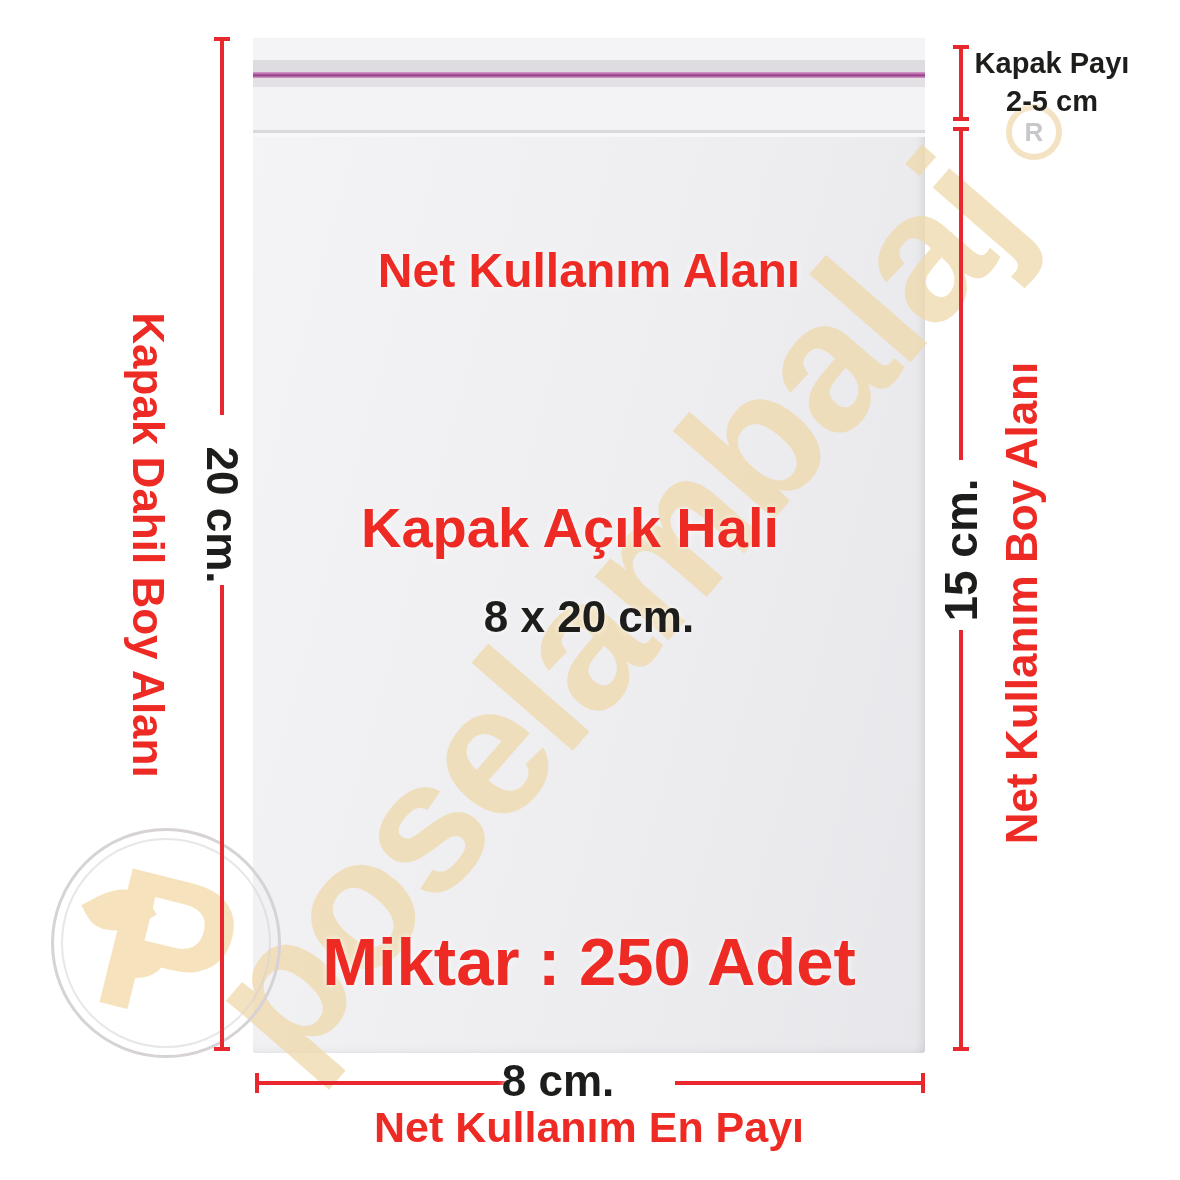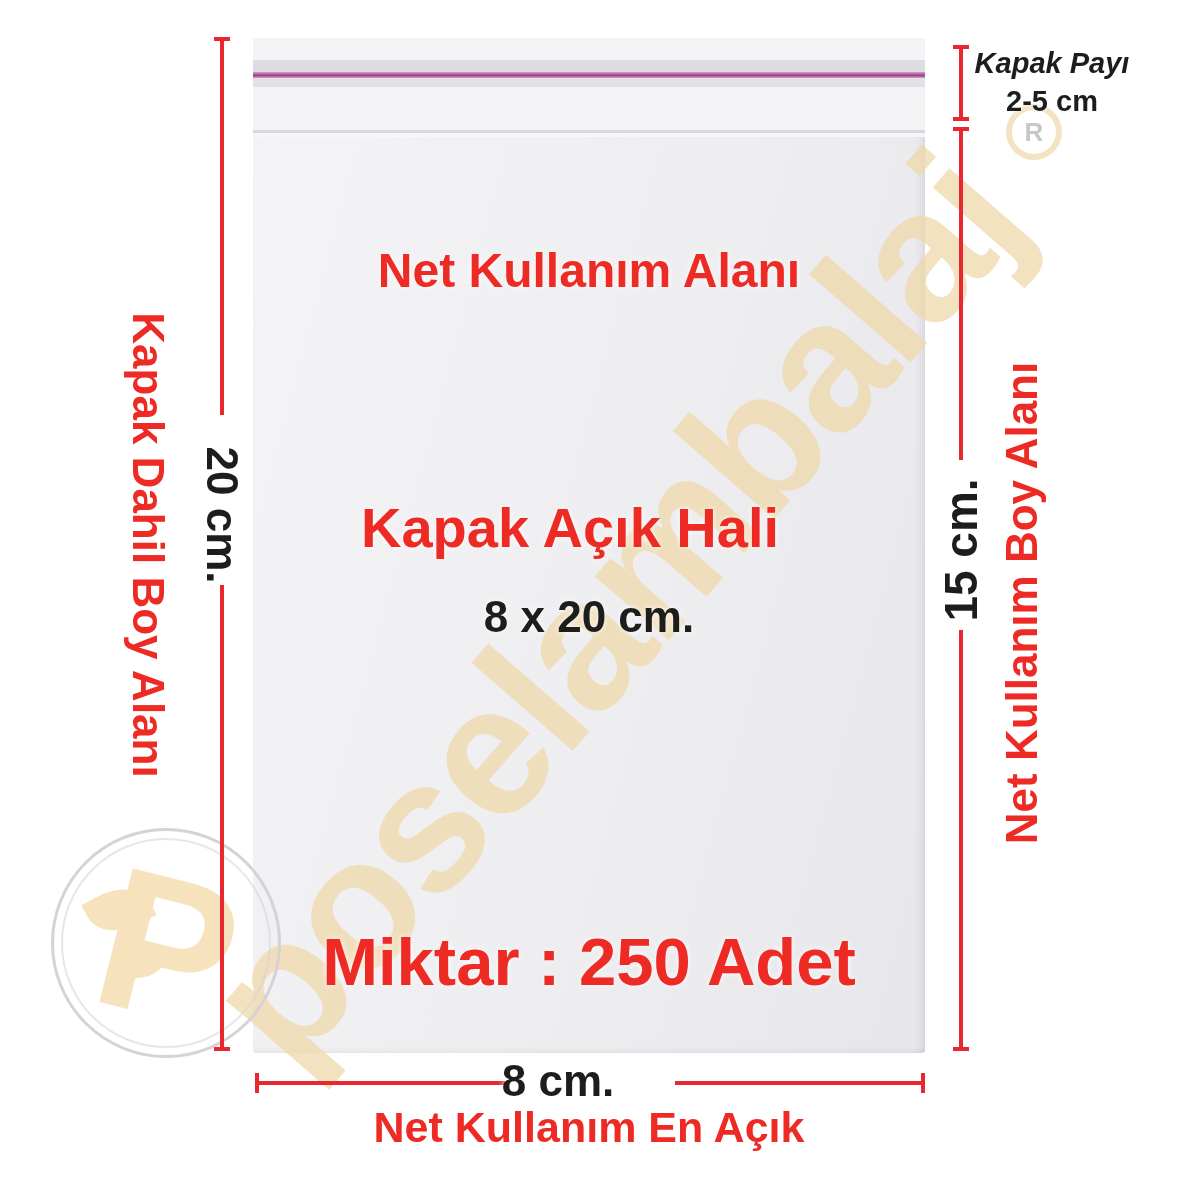--- a/index.html
+++ b/index.html
@@ -47,21 +47,21 @@
   .rot-ccw{transform:translate(-50%,-50%) rotate(-90deg);}
   .red{color:#ee2a24;}
   .black{color:#1d1d1b;}
 
   #net-area-title{left:589px;top:270px;font-size:48px;}
   #net-area-size{left:589px;top:362px;font-size:58px;}
   #open-flap-title{left:570px;top:527px;font-size:56px;}
   #open-flap-size{left:589px;top:617px;font-size:44px;}
   #quantity-label{left:589px;top:961px;font-size:67px;}
 
-  #flap-measure-title{left:1052px;top:63px;font-size:29px;font-style:italic;}
+  #flap-measure-title{left:1052px;top:63px;font-size:29px;}
   #flap-measure-value{left:1052px;top:101px;font-size:29px;}
 
   #left-measure-value{left:222px;top:515px;font-size:44px;}
   #left-measure-label{left:148px;top:545px;font-size:44px;}
   #right-measure-value{left:961px;top:550px;font-size:46px;}
   #right-measure-label{left:1022px;top:603px;font-size:44px;}
   #bottom-measure-value{left:558px;top:1081px;font-size:44px;}
   #bottom-measure-label{left:589px;top:1127px;font-size:43px;}
 </style>
 </head>
@@ -116,15 +116,15 @@
   <div id="flap-measure-title" class="ctext black">Kapak Payı</div>
   <div id="flap-measure-value" class="ctext black">2-5 cm</div>
 
   <div id="left-measure-value" class="vtext rot-cw black">20 cm.</div>
   <div id="left-measure-label" class="vtext rot-cw red">Kapak Dahil Boy Alanı</div>
 
   <div id="right-measure-value" class="vtext rot-ccw black">15 cm.</div>
   <div id="right-measure-label" class="vtext rot-ccw red">Net Kullanım Boy Alanı</div>
 
   <div id="bottom-measure-value" class="ctext black">8 cm.</div>
-  <div id="bottom-measure-label" class="ctext red">Net Kullanım En Açık</div>
+  <div id="bottom-measure-label" class="ctext red">Net Kullanım En Payı</div>
 
 </div>
 
 </body></html>

